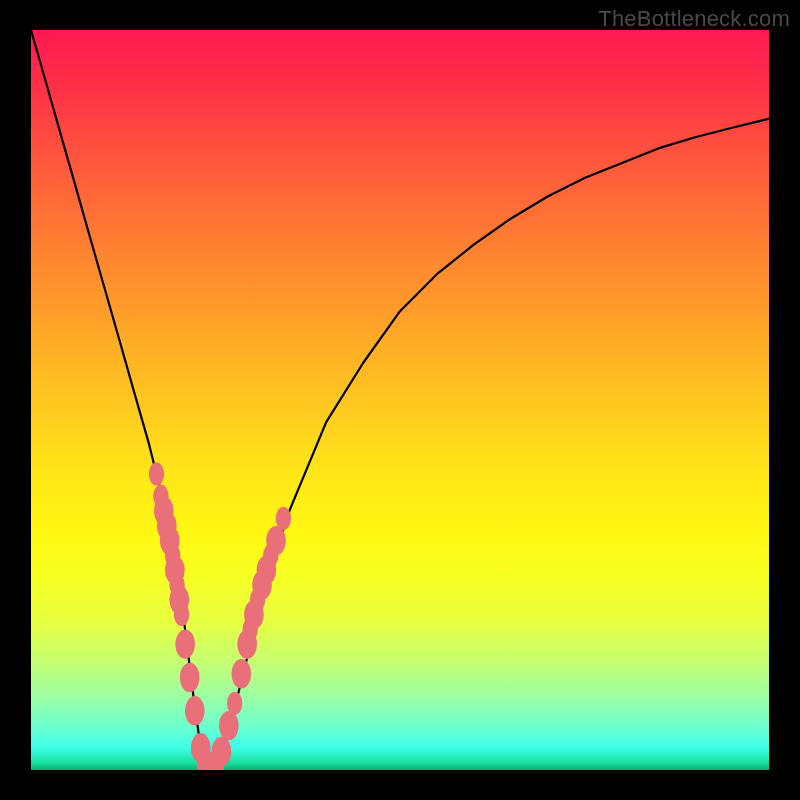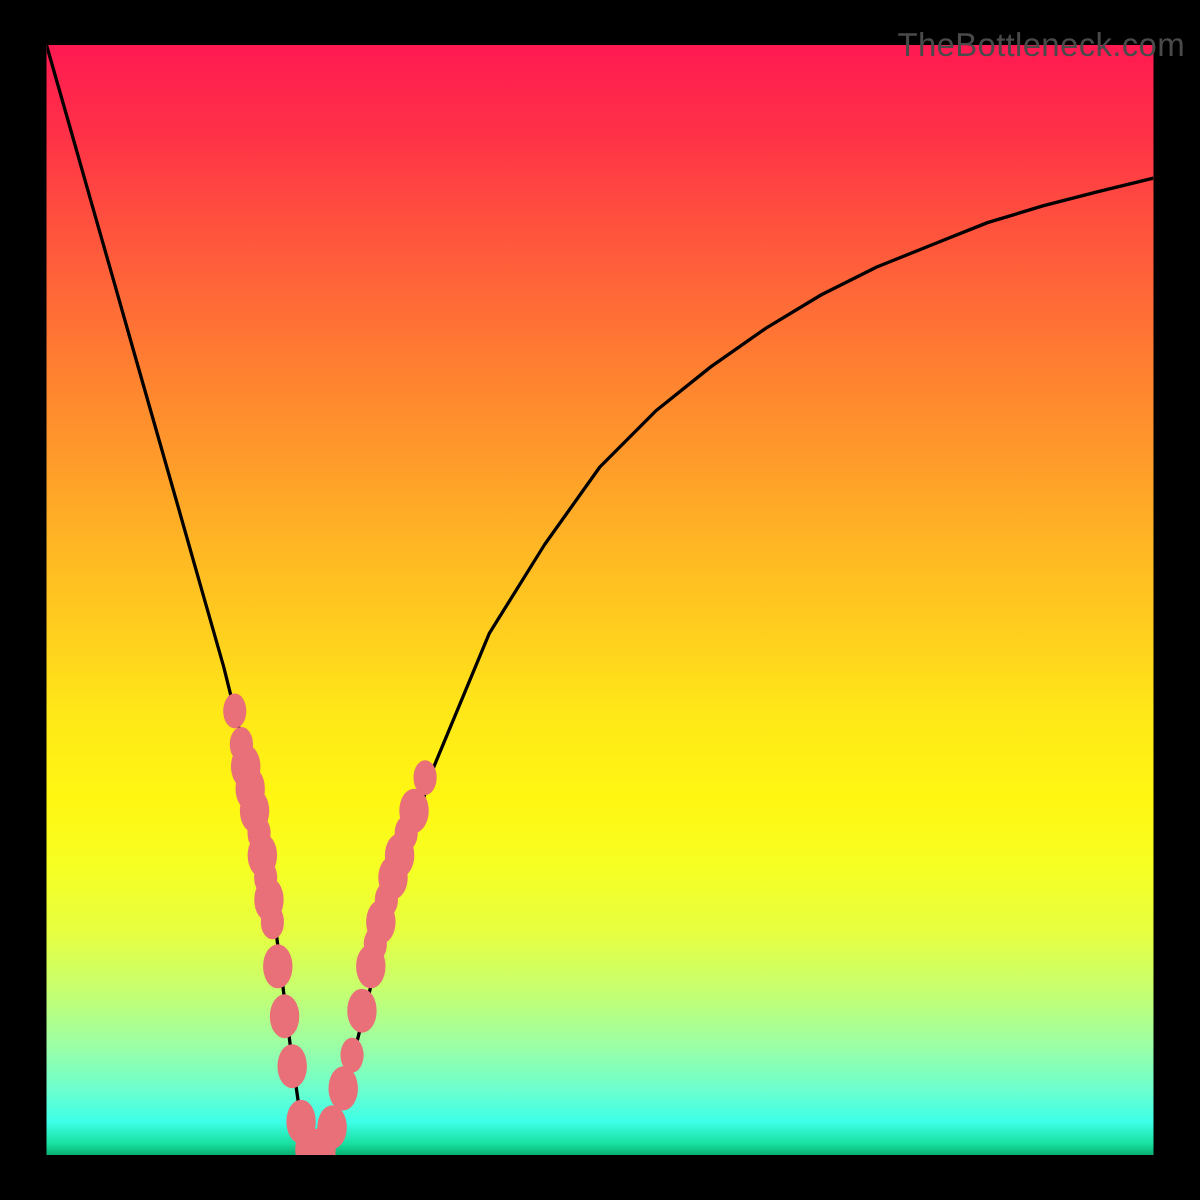--- a/index.html
+++ b/index.html
@@ -50,21 +50,20 @@
   }
   .watermark {
     position: absolute;
     top: 6px;
     right: 10px;
     color: #4a4a4a;
     font-size: 22px;
     font-weight: 500;
     letter-spacing: 0.2px;
     user-select: none;
-    margin-top: 11px;
   }
   svg.curve {
     position: absolute;
     left: 0;
     top: 0;
     width: 738px;
     height: 740px;
   }
 </style>
 </head>

